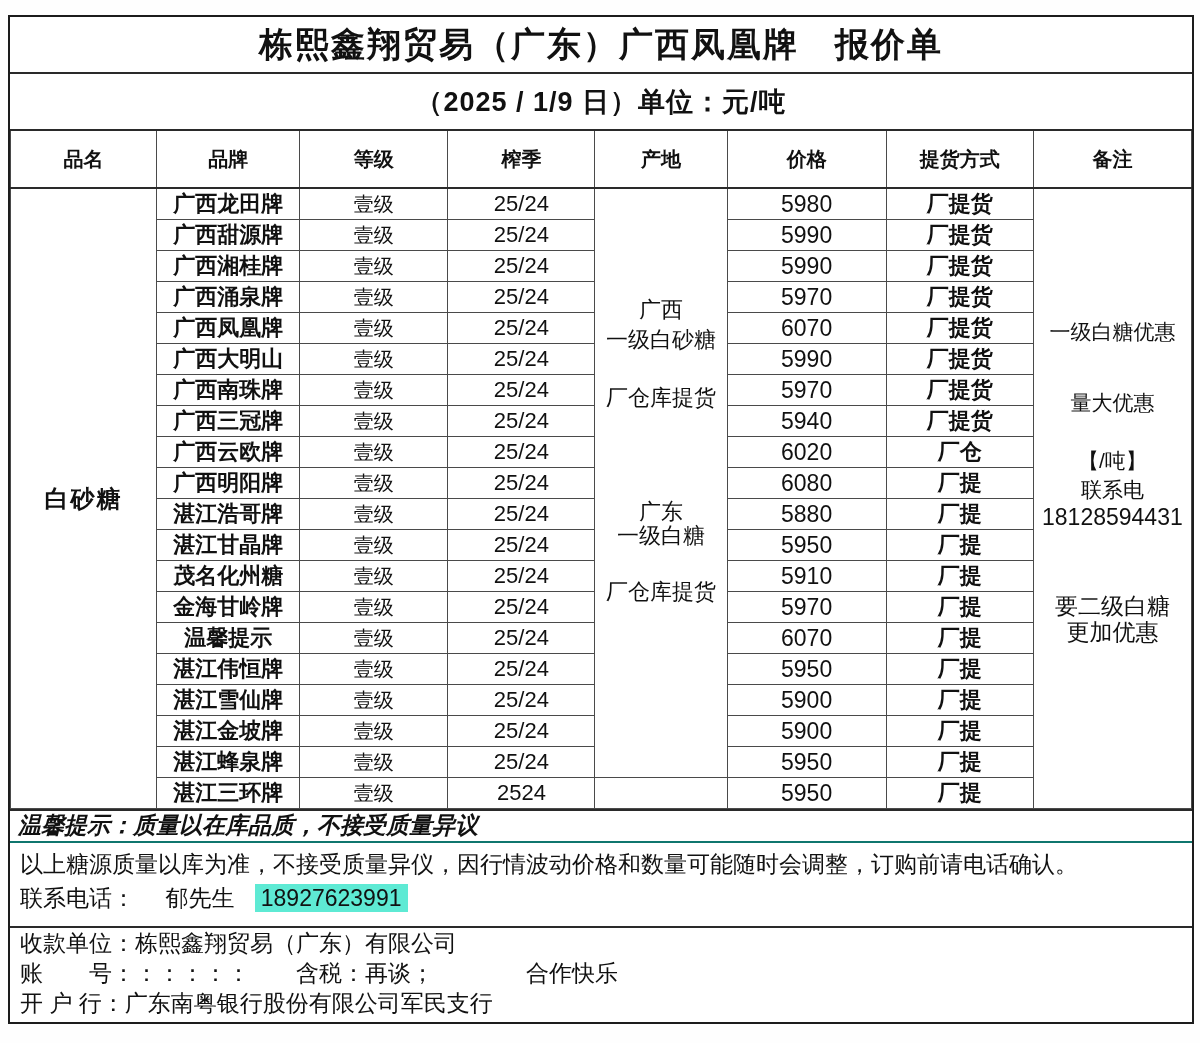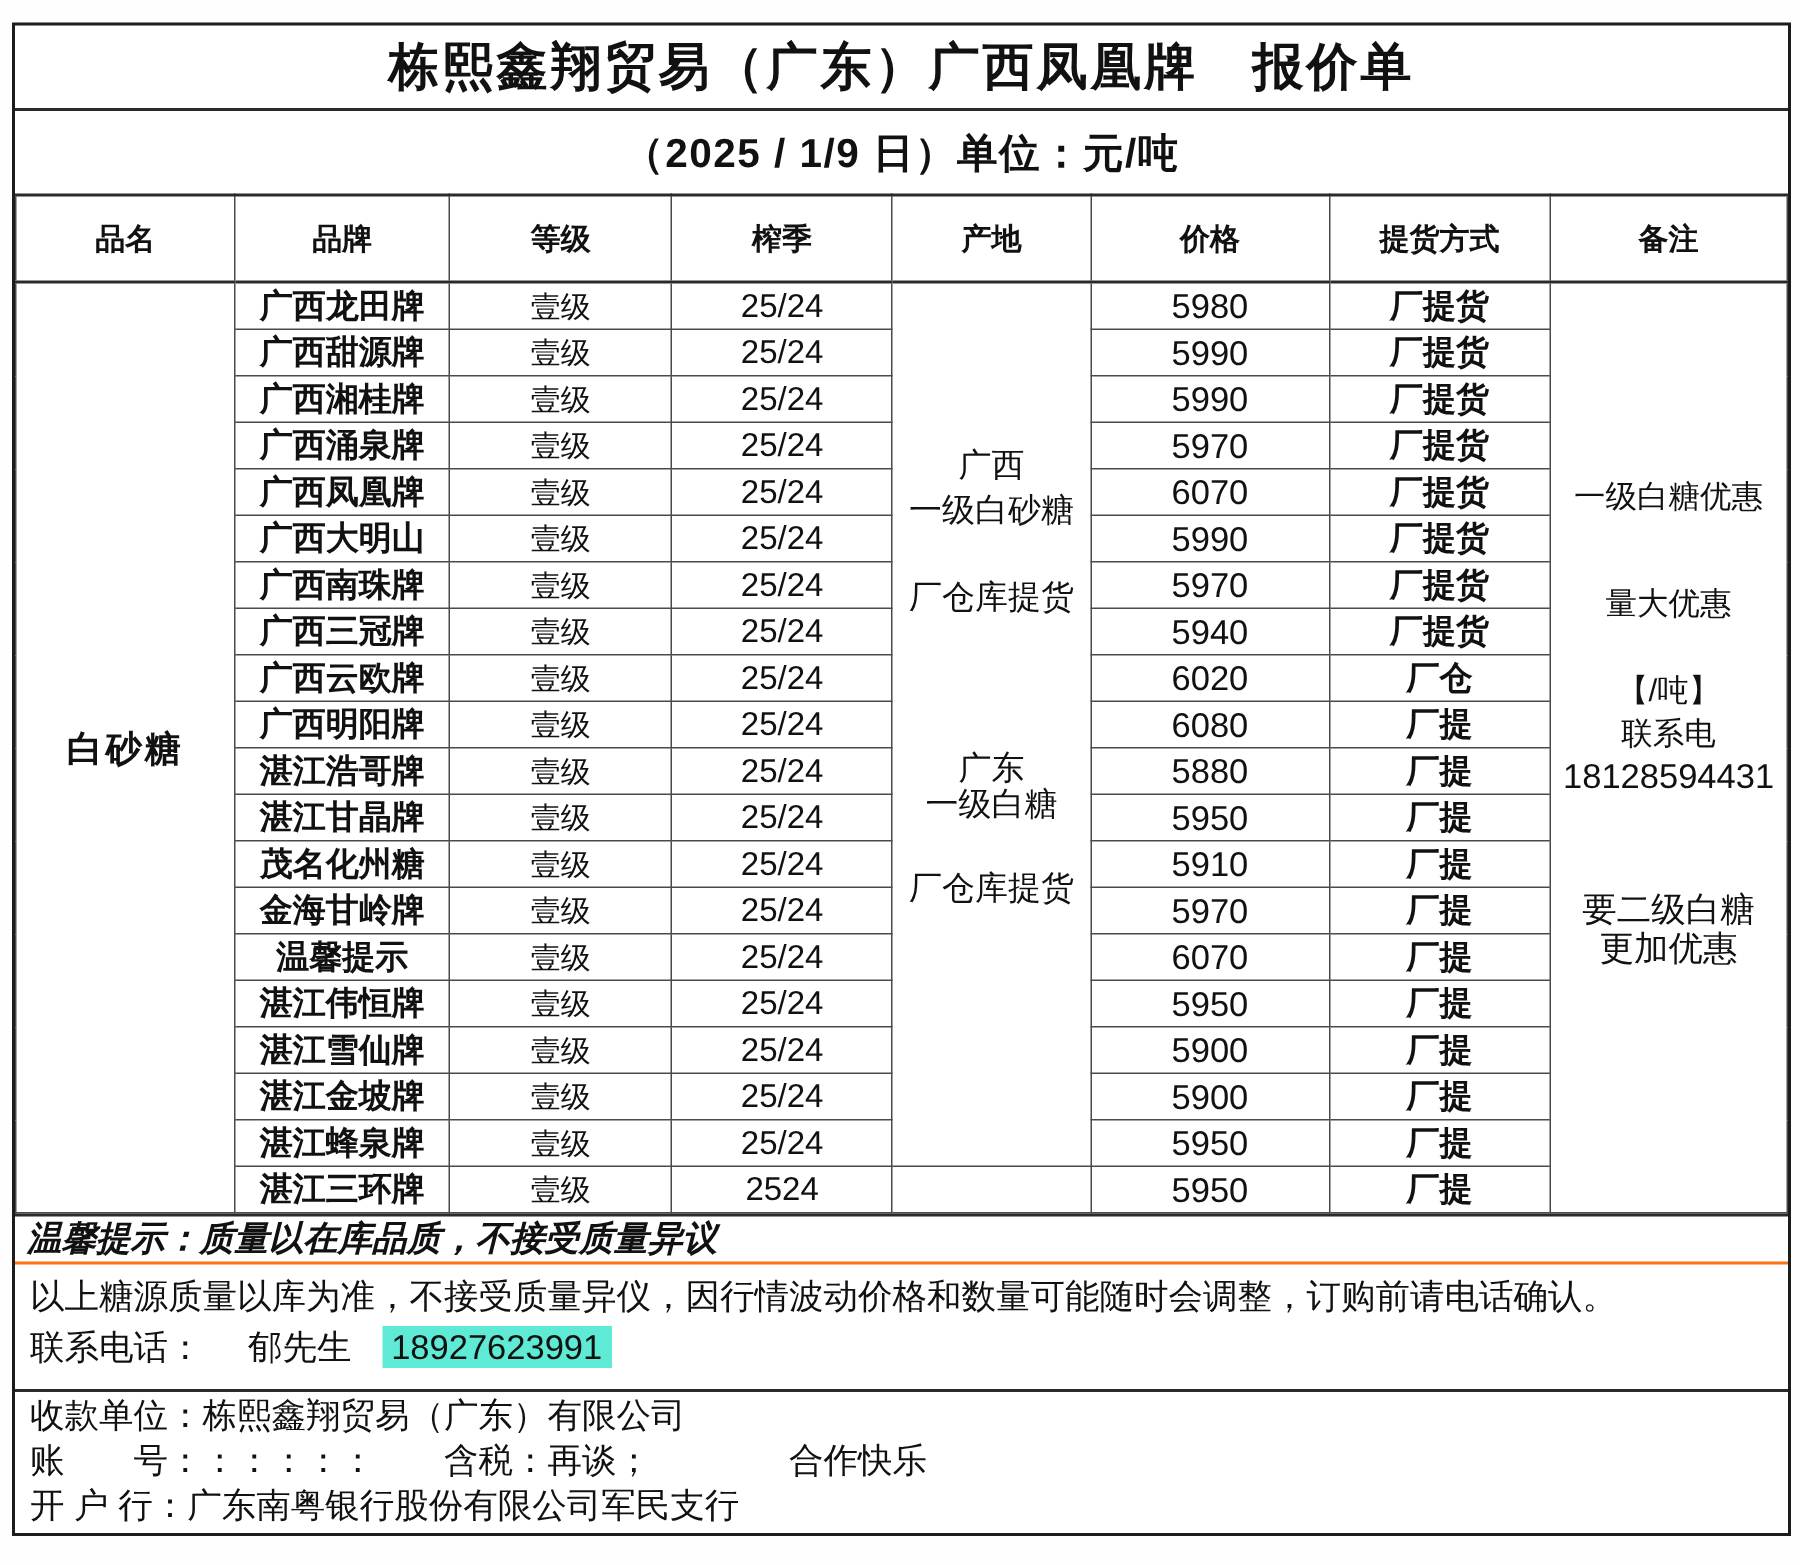--- a/index.html
+++ b/index.html
@@ -56,21 +56,21 @@
   .rl-0{top:128px}.rl-1{top:199px}.rl-2{top:257px}
   .rl-3{top:286px}.rl-4{top:313px;font-size:23px}
   .rl-5{top:402px;font-size:23px}.rl-6{top:428px;font-size:23px}
   .tip-row{
     height:30px;display:flex;align-items:flex-end;
     padding-left:8px;
     font-size:23px;font-weight:bold;font-style:italic;
     border-top:2px solid #2a2a2a;
   }
   .notes-box{
-    border-top:2px solid #f97316;
+    border-top:2px solid #0f766e;
     padding:5px 10px 10px 10px;height:68px;
     font-size:23px;
   }
   .note-line1{line-height:32px;}
   .note-line2{line-height:32px;margin-top:2px;}
   .note-name{margin-left:24px;}
   .phone-hl{background:#5eead4;padding:1px 6px;margin-left:14px;}
   .bank-box{
     border-top:2px solid #2a2a2a;
     padding:0 10px 8px 10px;height:86px;

